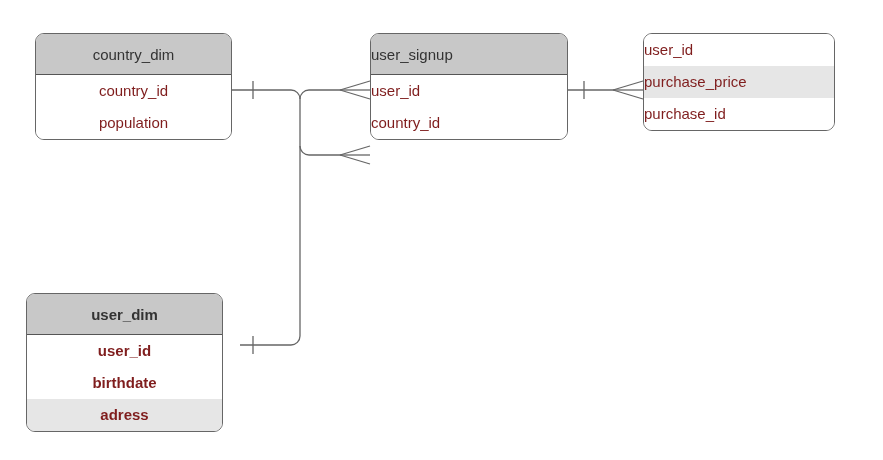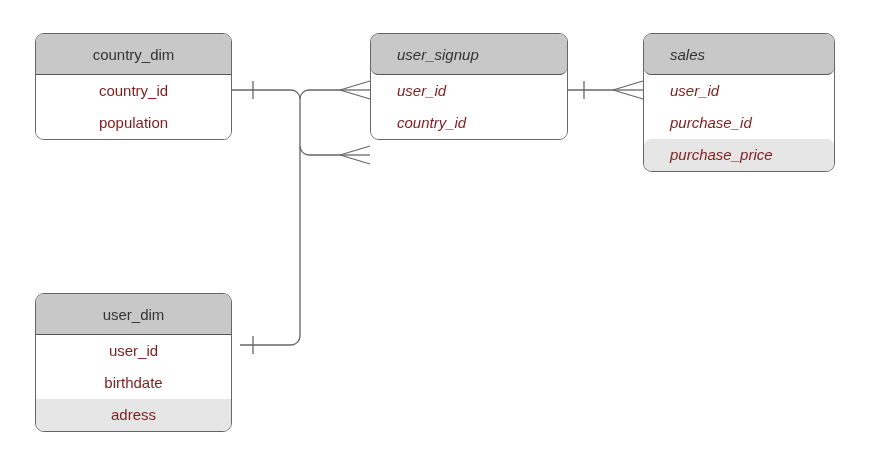--- a/index.html
+++ b/index.html
@@ -61,23 +61,21 @@
   
   .style-centered .entity-header,
   .style-centered .attr {
     text-align: center;
     font-style: normal;
   }
   
   .style-italic .entity-header,
   .style-italic .attr {
     text-align: left;
-    font-style: italic;
-    padding-left: 26px;
-    border-radius: 7px;
+    padding-left: 0;
   }
 </style>
 </head>
 <body>
 
 <div id="canvas">
 
   <svg id="wires" viewBox="0 0 883 460" xmlns="http://www.w3.org/2000/svg">
     <g fill="none" stroke="#666666" stroke-width="1.3" stroke-linecap="butt">
 
@@ -125,26 +123,25 @@
     <div class="attr plain">population</div>
   </div>
 
   <div class="entity style-italic" style="left:370px; top:33px; width:198px;">
     <div class="entity-header">user_signup</div>
     <div class="attr plain">user_id</div>
     <div class="attr plain">country_id</div>
   </div>
 
   <div class="entity style-italic" style="left:643px; top:33px; width:192px;">
-    <div class="entity-header">sales</div>
     <div class="attr plain">user_id</div>
+    <div class="attr shade">purchase_price</div>
     <div class="attr plain">purchase_id</div>
-    <div class="attr shade">purchase_price</div>
   </div>
 
-  <div class="entity style-centered" style="left:35px; top:293px; width:197px;">
+  <div class="entity style-centered" style="left:26px; top:293px; width:197px;font-weight:bold;">
     <div class="entity-header">user_dim</div>
     <div class="attr plain">user_id</div>
     <div class="attr plain">birthdate</div>
     <div class="attr shade">adress</div>
   </div>
 
 </div>
 
 </body></html>

